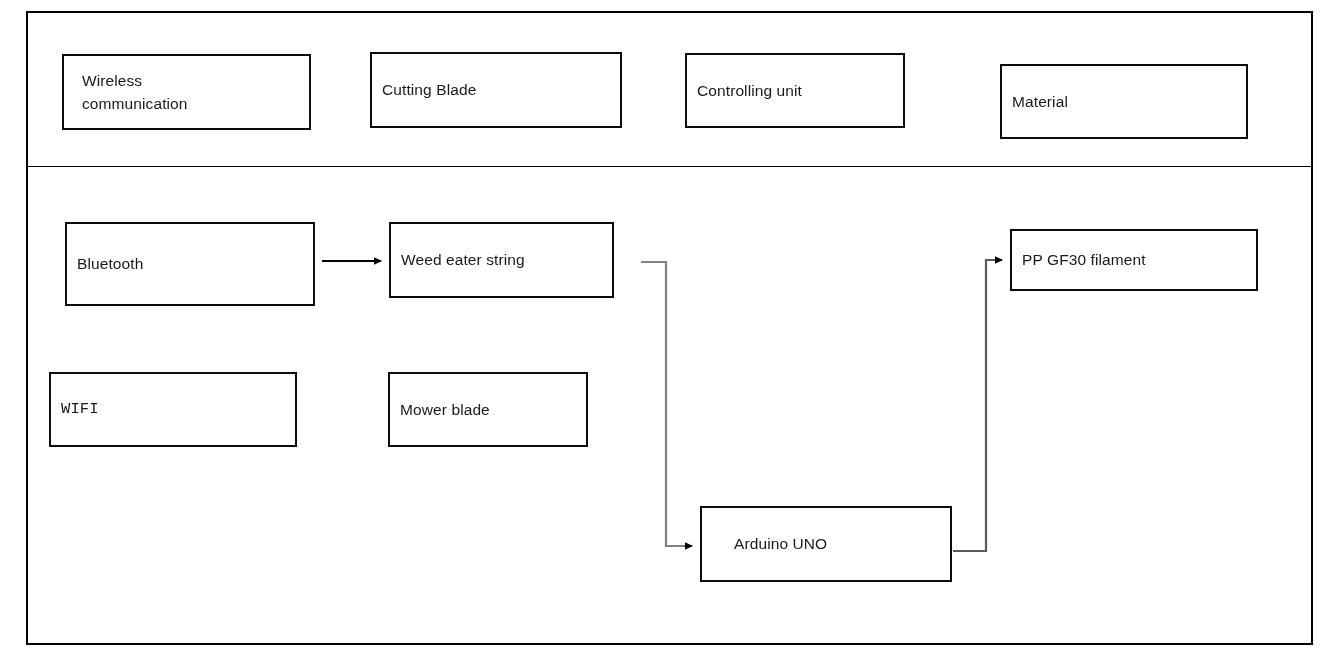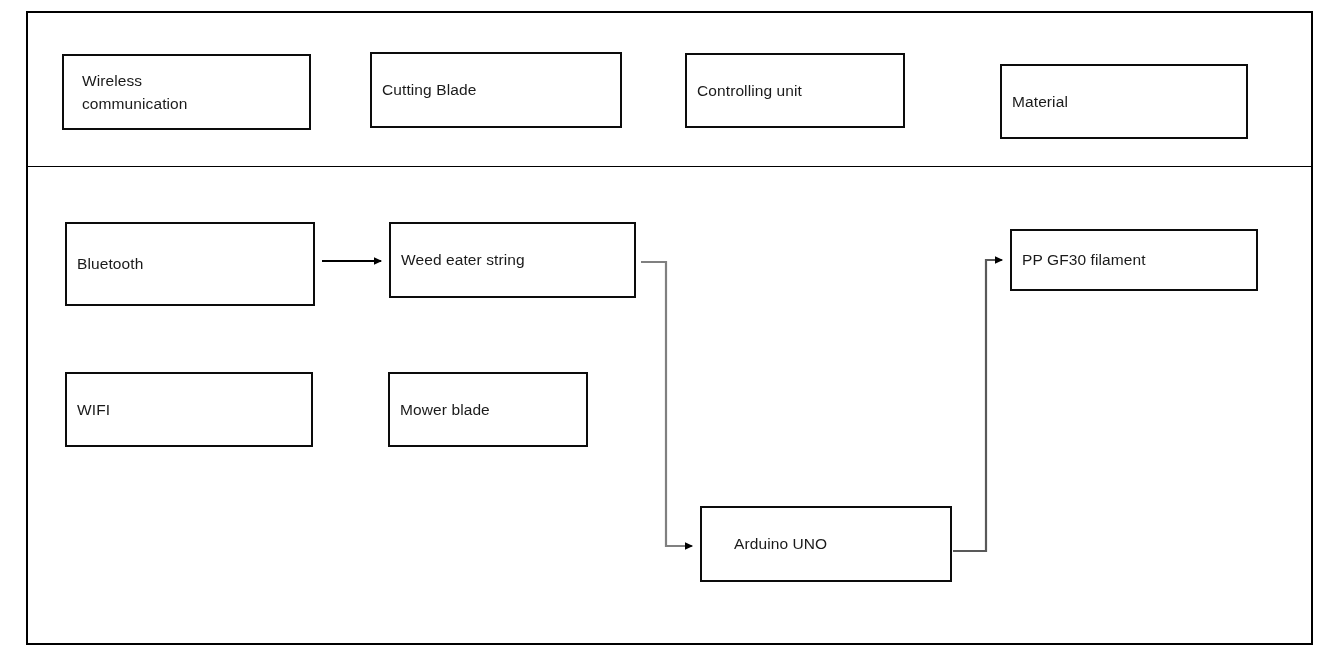--- a/index.html
+++ b/index.html
@@ -104,27 +104,27 @@
   <div class="node header-node" style="left:685px; top:53px; width:220px; height:75px;">
     <span class="label">Controlling unit</span>
   </div>
   <div class="node header-node" style="left:1000px; top:64px; width:248px; height:75px;">
     <span class="label">Material</span>
   </div>
 
   <div class="node" style="left:65px; top:222px; width:250px; height:84px;">
     <span class="label">Bluetooth</span>
   </div>
-  <div class="node" style="left:389px; top:222px; width:247px; height:76px;">
+  <div class="node" style="left:389px; top:222px; width:225px; height:76px;">
     <span class="label">Weed eater string</span>
   </div>
   <div class="node" style="left:1010px; top:229px; width:248px; height:62px;">
     <span class="label">PP GF30 filament</span>
   </div>
-  <div class="node" style="left:65px; top:372px; width:248px; height:75px;">
+  <div class="node" style="left:49px; top:372px; width:248px; height:75px;font-family:Liberation Mono, monospace;">
     <span class="label">WIFI</span>
   </div>
   <div class="node" style="left:388px; top:372px; width:200px; height:75px;">
     <span class="label">Mower blade</span>
   </div>
   <div class="node" style="left:700px; top:506px; width:252px; height:76px;padding-left:32px;">
     <span class="label">Arduino UNO</span>
   </div>
 
   <svg id="connectors" viewBox="0 0 1338 660" width="1338" height="660" xmlns="http://www.w3.org/2000/svg">

